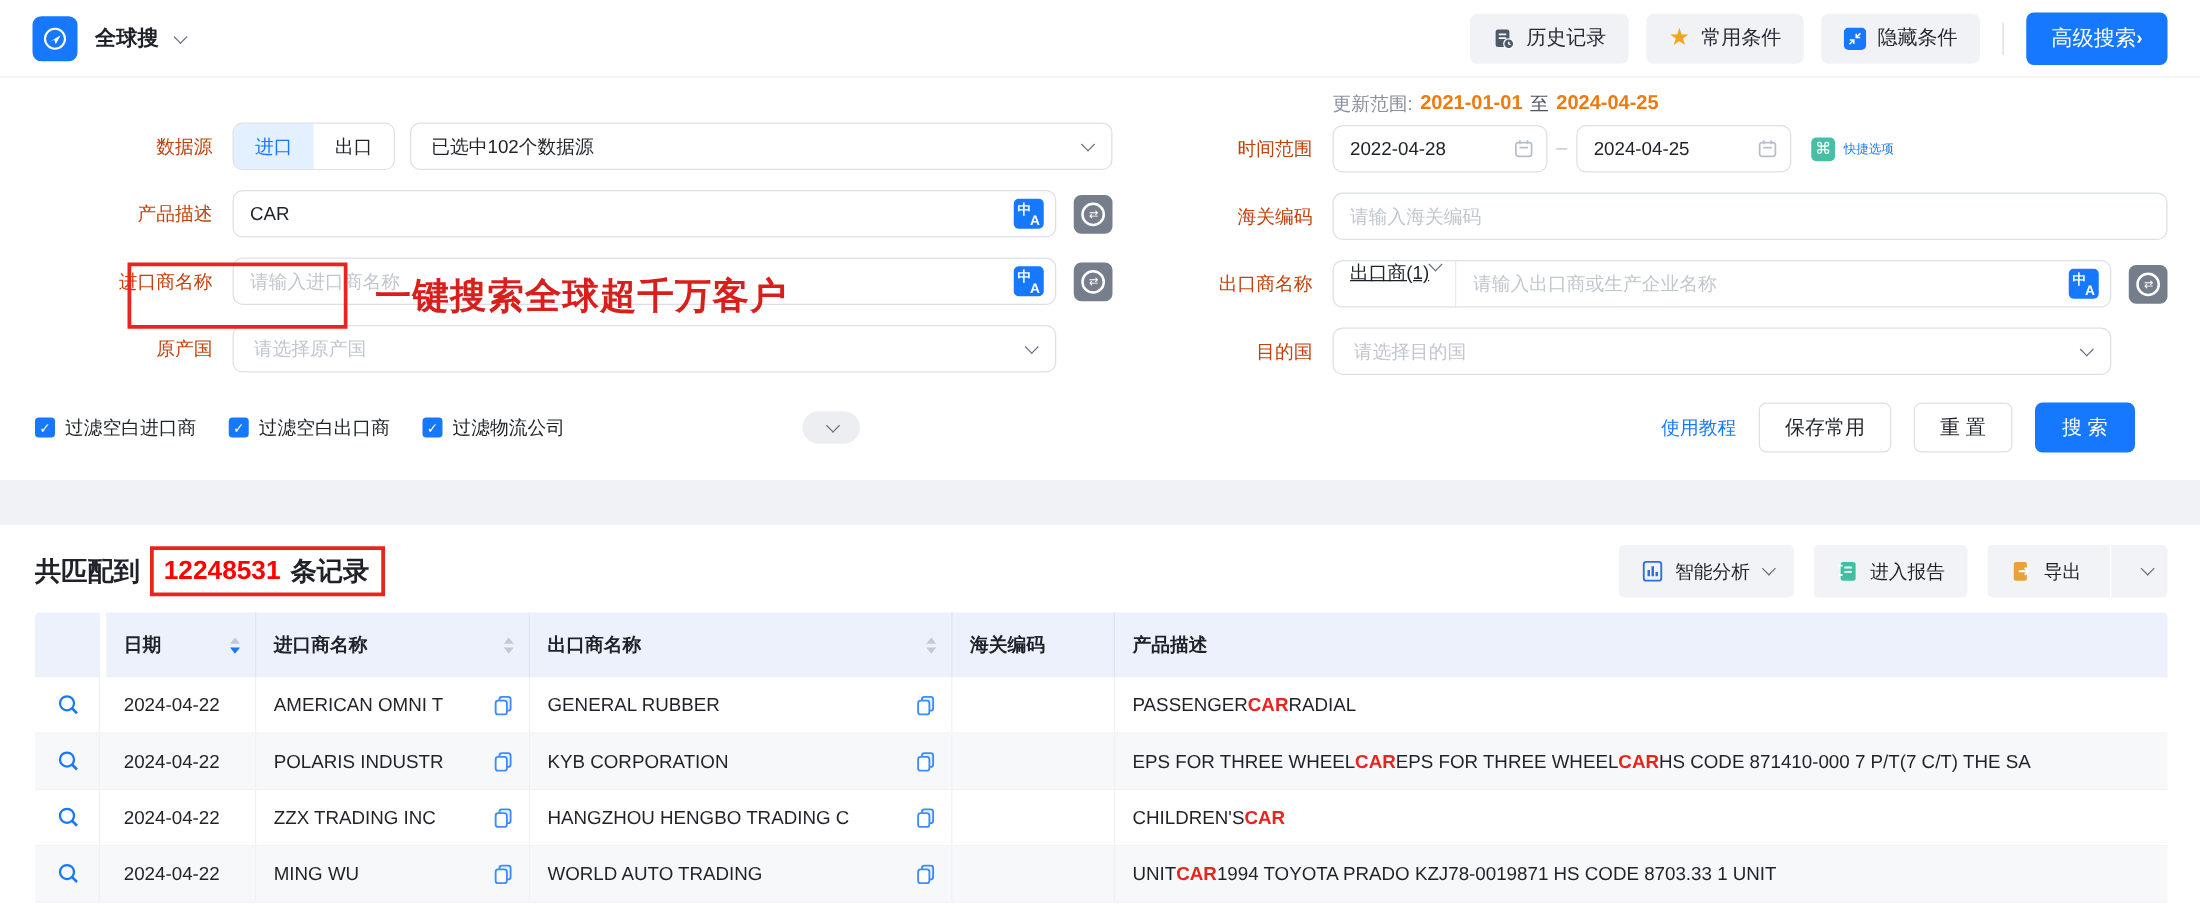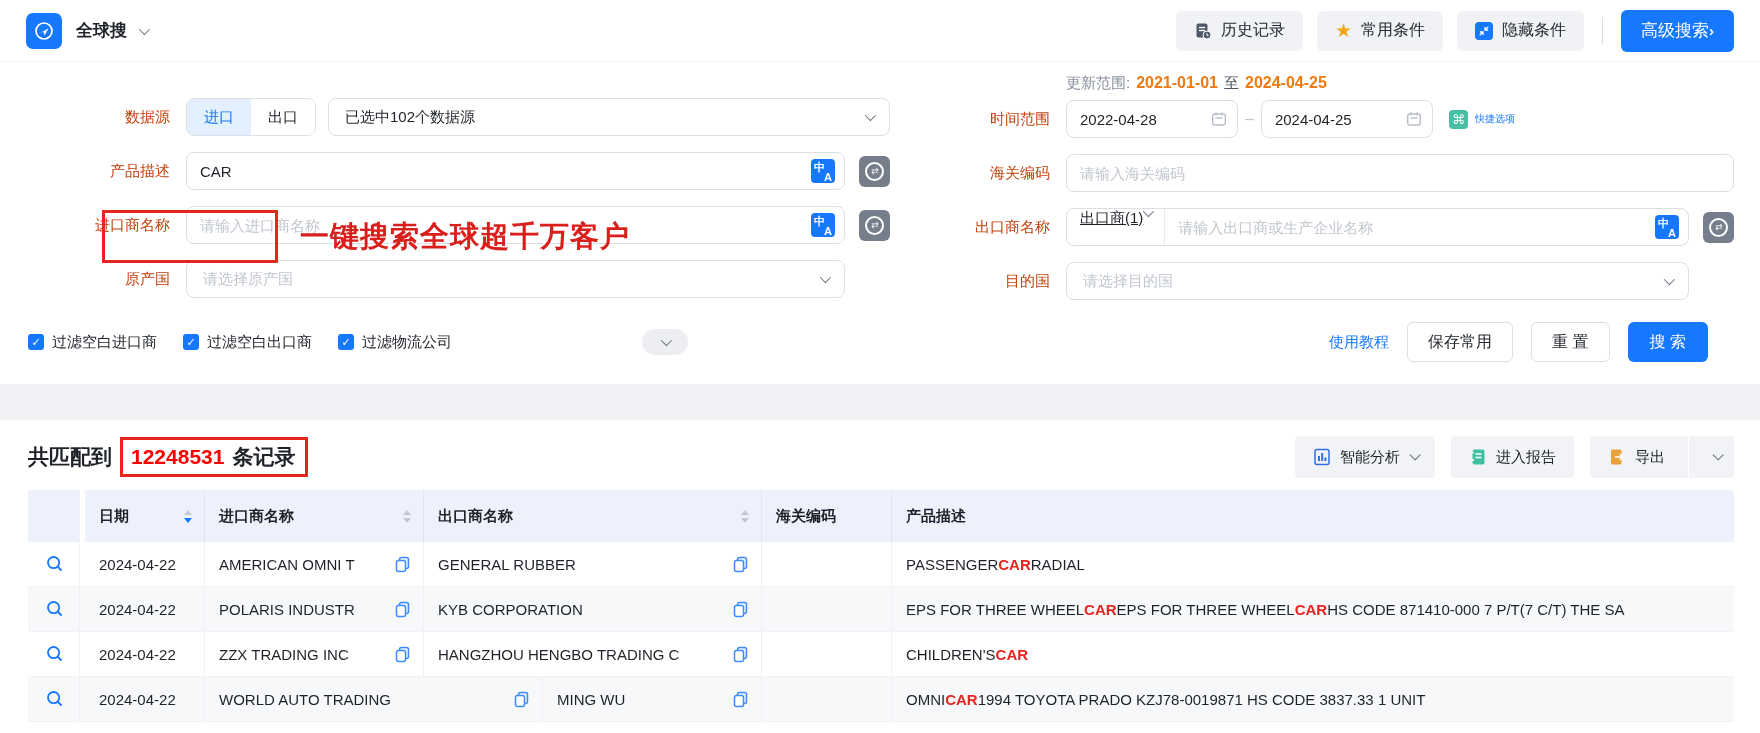--- a/index.html
+++ b/index.html
@@ -569,39 +569,39 @@
     <div class="cell c0">
       <button class="mag-btn">
         <svg width="20" height="20" viewBox="0 0 20 20">
           <circle cx="8.6" cy="8.6" r="5.6" fill="none" stroke="#1677ff" stroke-width="1.8"></circle>
           <line x1="12.8" y1="12.8" x2="16.6" y2="16.6" stroke="#1677ff" stroke-width="2"></line>
         </svg>
       </button>
     </div>
     <div class="t-gap" style="background:transparent"></div>
     <div class="cell c-date">2024-04-22</div>
+    <div class="cell c-imp name-cell">
+      <span class="nm">MING WU</span>
+      <button class="copy-btn">
+        <svg width="17" height="17" viewBox="0 0 17 17">
+          <rect x="5.5" y="1.5" width="9" height="11" rx="2" fill="#eaf3ff" stroke="#3f8cff" stroke-width="1.5"></rect>
+          <rect x="2.5" y="4.5" width="9" height="11" rx="2" fill="#fff" stroke="#3f8cff" stroke-width="1.5"></rect>
+        </svg>
+      </button>
+    </div>
     <div class="cell c-exp name-cell">
       <span class="nm">WORLD AUTO TRADING</span>
       <button class="copy-btn">
         <svg width="17" height="17" viewBox="0 0 17 17">
           <rect x="5.5" y="1.5" width="9" height="11" rx="2" fill="#eaf3ff" stroke="#3f8cff" stroke-width="1.5"></rect>
           <rect x="2.5" y="4.5" width="9" height="11" rx="2" fill="#fff" stroke="#3f8cff" stroke-width="1.5"></rect>
         </svg>
       </button>
     </div>
-    <div class="cell c-imp name-cell">
-      <span class="nm">MING WU</span>
-      <button class="copy-btn">
-        <svg width="17" height="17" viewBox="0 0 17 17">
-          <rect x="5.5" y="1.5" width="9" height="11" rx="2" fill="#eaf3ff" stroke="#3f8cff" stroke-width="1.5"></rect>
-          <rect x="2.5" y="4.5" width="9" height="11" rx="2" fill="#fff" stroke="#3f8cff" stroke-width="1.5"></rect>
-        </svg>
-      </button>
-    </div>
     <div class="cell c-hs"></div>
     <div class="cell c-desc desc-cell">
-          <span>OMNI </span>
+          <span>UNIT </span>
           <span class="hl">CAR</span>
-          <span> 1994 TOYOTA PRADO KZJ78-0019871 HS CODE 3837.33 1 UNIT</span>
+          <span> 1994 TOYOTA PRADO KZJ78-0019871 HS CODE 8703.33 1 UNIT</span>
         </div>
   </div>
 </div>
 </div>
 
 </body></html>

